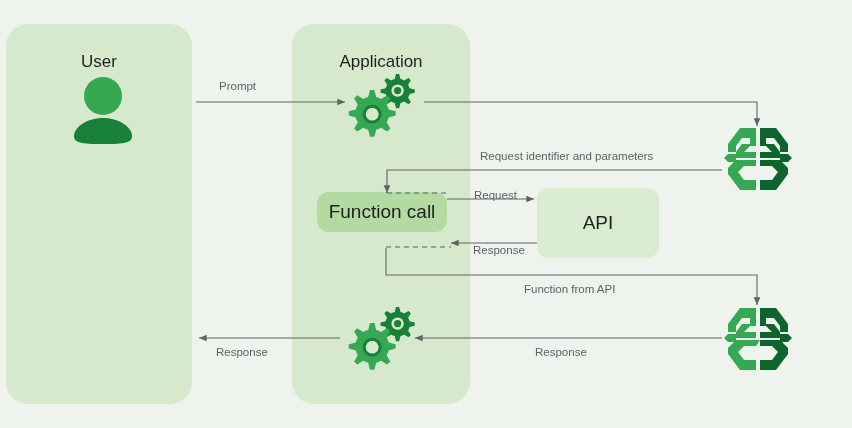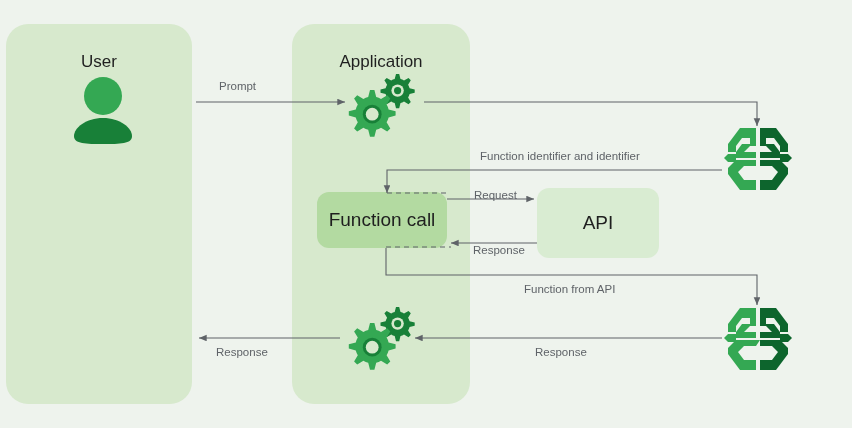--- a/index.html
+++ b/index.html
@@ -143,21 +143,21 @@
         <path d="M6 30 L2 34 L6 38 L14 38 L14 30 Z"></path>
       </g>
       <g fill="#0d652d">
         <path d="M38 4 L54 4 L66 20 L66 28 L58 28 L58 22 L52 14 L44 14 L44 20 L52 20 L58 28 L58 34 L38 34 L38 28 L50 28 L44 22 L38 22 Z"></path>
         <path d="M38 36 L58 36 L66 44 L66 50 L54 66 L38 66 L38 56 L50 56 L56 48 L50 42 L38 42 Z"></path>
         <path d="M66 30 L70 34 L66 38 L58 38 L58 30 Z"></path>
       </g>
     </svg>
   </div>
 
-  <div class="node-box node-fn" style="left:317px; top:192px; width:130px; height:56px;">
+  <div class="node-box node-fn" style="left:317px; top:192px; width:130px; height:40px;">
     <span>Function call</span>
   </div>
 
   <div class="node-box node-api" style="left:537px; top:188px; width:122px; height:70px;">
     <span>API</span>
   </div>
 
   <svg class="flow" viewBox="0 0 852 428">
     <defs>
       <marker id="arrow" markerWidth="8" markerHeight="8" refX="7" refY="3" orient="auto">
@@ -183,20 +183,20 @@
       <path d="M340,338 L199,338" marker-end="url(#arrow)"></path>
     </g>
     <g stroke="#5f6368" stroke-width="1.1" fill="none" stroke-dasharray="5 4">
 
       <path d="M387,193 L448,193"></path>
       <path d="M386,247 L451,247"></path>
     </g>
   </svg>
 
   <div class="edge-label" style="left:219px; top:80px;">Prompt</div>
-  <div class="edge-label" style="left:480px; top:150px;">Function identifier and identifier</div>
+  <div class="edge-label" style="left:480px; top:150px;">Request identifier and parameters</div>
   <div class="edge-label" style="left:474px; top:189px;">Request</div>
   <div class="edge-label" style="left:473px; top:244px;">Response</div>
   <div class="edge-label" style="left:524px; top:283px;">Function from API</div>
   <div class="edge-label" style="left:535px; top:346px;">Response</div>
   <div class="edge-label" style="left:216px; top:346px;">Response</div>
 
 </div>
 
 </body></html>

